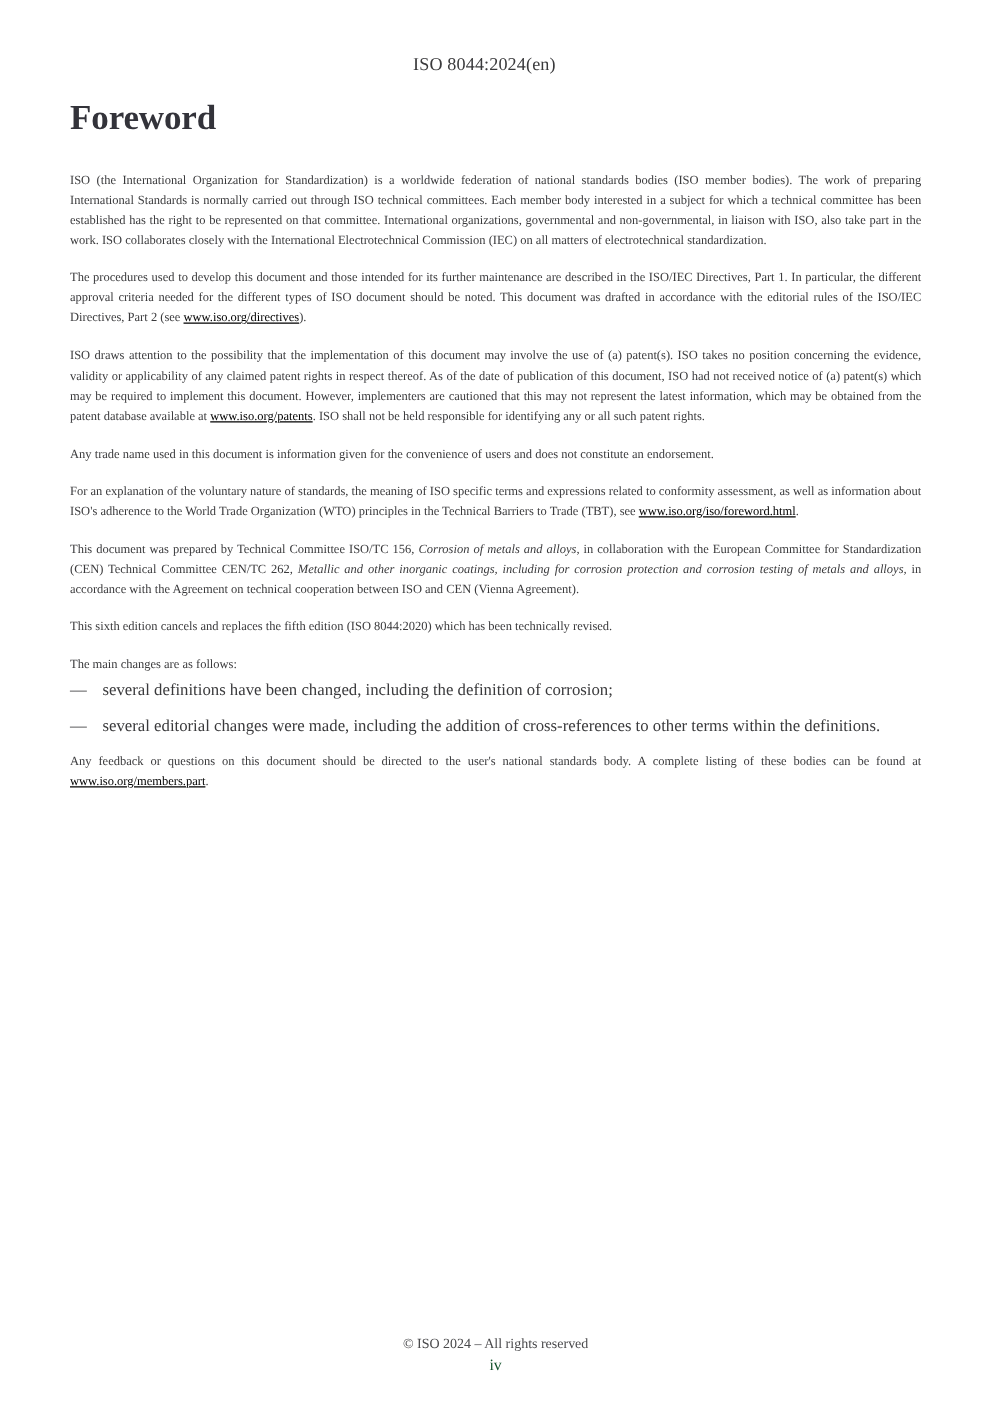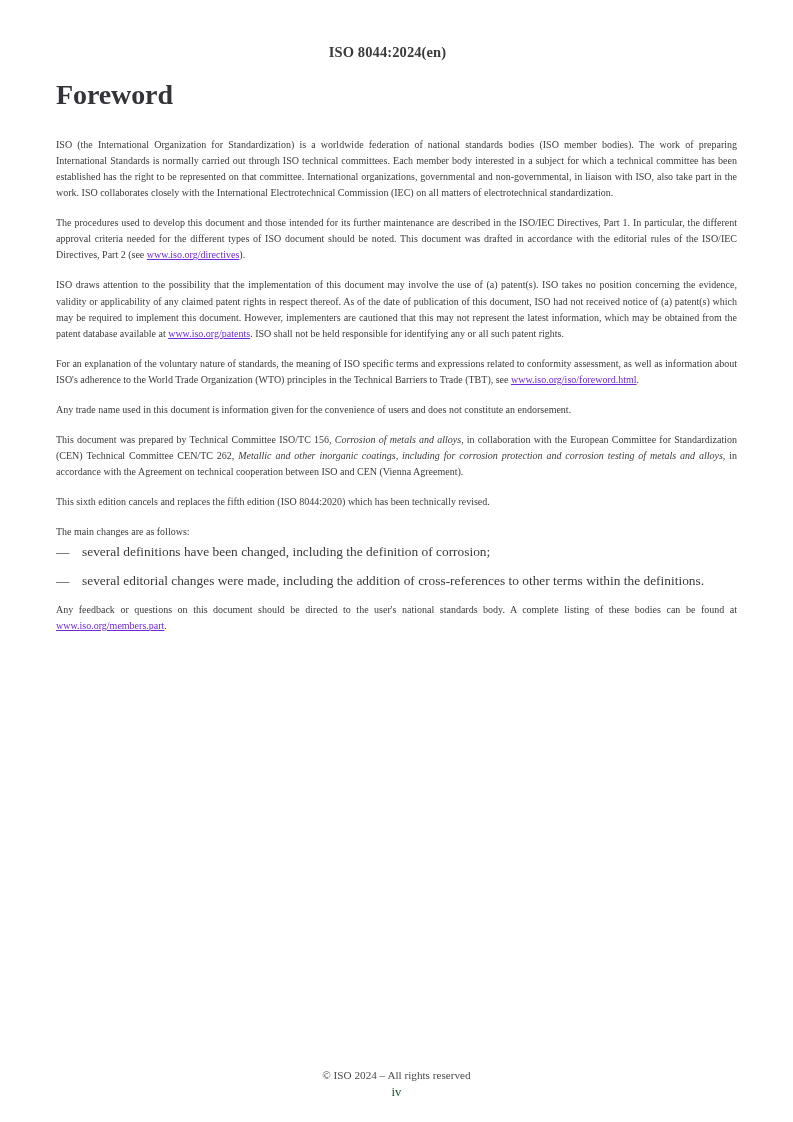--- a/index.html
+++ b/index.html
@@ -21,21 +21,21 @@
     width: 793px;
     height: 1122px;
     overflow: hidden;
   }
   .running-head {
     position: absolute;
     top: 44px;
     left: 0;
     width: 775px;
     text-align: center;
-    font-weight: bold;
+    font-weight: normal;
     font-size: 14.5px;
     letter-spacing: 0.1px;
     color: #3a3a3c;
   }
   .content {
     position: absolute;
     left: 56px;
     top: 80px;
     width: 681px;
   }
@@ -54,21 +54,21 @@
     font-size: 10px;
     line-height: 16.1px;
     text-align: justify;
     text-justify: inter-word;
     color: #3a3a3c;
     hyphens: none;
   }
   p.para:last-child { margin-bottom: 0; }
   p.tight { margin-bottom: 3px; }
   a.doc-link, .doc-link {
-    color: #6d28d9;
+    color: #000000;
     text-decoration: underline;
     text-underline-offset: 1px;
   }
   em, .ital { font-style: italic; }
   ul.changes {
     list-style: none;
     margin: 0 0 13px 0;
     padding: 0;
   }
   ul.changes li {
@@ -115,23 +115,23 @@
   <div class="content">
 
     <h1 class="title">Foreword</h1>
 
     <p class="para">ISO (the International Organization for Standardization) is a worldwide federation of national standards bodies (ISO member bodies). The work of preparing International Standards is normally carried out through ISO technical committees. Each member body interested in a subject for which a technical committee has been established has the right to be represented on that committee. International organizations, governmental and non-governmental, in liaison with ISO, also take part in the work. ISO collaborates closely with the International Electrotechnical Commission (IEC) on all matters of electrotechnical standardization.</p>
 
     <p class="para"><span>The procedures used to develop this document and those intended for its further maintenance are described in the ISO/IEC Directives, Part 1. In particular, the different approval criteria needed for the different types of ISO document should be noted. This document was drafted in accordance with the editorial rules of the ISO/IEC Directives, Part 2 (see </span><a class="doc-link" href="#">www.iso.org/directives</a><span>).</span></p>
 
     <p class="para"><span>ISO draws attention to the possibility that the implementation of this document may involve the use of (a) patent(s). ISO takes no position concerning the evidence, validity or applicability of any claimed patent rights in respect thereof. As of the date of publication of this document, ISO had not received notice of (a) patent(s) which may be required to implement this document. However, implementers are cautioned that this may not represent the latest information, which may be obtained from the patent database available at </span><a class="doc-link" href="#">www.iso.org/patents</a><span>. ISO shall not be held responsible for identifying any or all such patent rights.</span></p>
 
+    <p class="para">Any trade name used in this document is information given for the convenience of users and does not constitute an endorsement.</p>
+
     <p class="para"><span>For an explanation of the voluntary nature of standards, the meaning of ISO specific terms and expressions related to conformity assessment, as well as information about ISO's adherence to the World Trade Organization (WTO) principles in the Technical Barriers to Trade (TBT), see </span><a class="doc-link" href="#">www.iso.org/iso/foreword.html</a><span>.</span></p>
-
-    <p class="para">Any trade name used in this document is information given for the convenience of users and does not constitute an endorsement.</p>
 
     <p class="para"><span>This document was prepared by Technical Committee ISO/TC 156, </span><em>Corrosion of metals and alloys</em><span>, in collaboration with the European Committee for Standardization (CEN) Technical Committee CEN/TC 262, </span><em>Metallic and other inorganic coatings, including for corrosion protection and corrosion testing of metals and alloys,</em><span> in accordance with the Agreement on technical cooperation between ISO and CEN (Vienna Agreement).</span></p>
 
     <p class="para">This sixth edition cancels and replaces the fifth edition (ISO 8044:2020) which has been technically revised.</p>
 
     <p class="para tight">The main changes are as follows:</p>
 
     <ul class="changes">
       <li><span class="dash">—</span><span>several definitions have been changed, including the definition of corrosion;</span></li>
       <li><span class="dash">—</span><span>several editorial changes were made, including the addition of cross-references to other terms within the definitions.</span></li>

